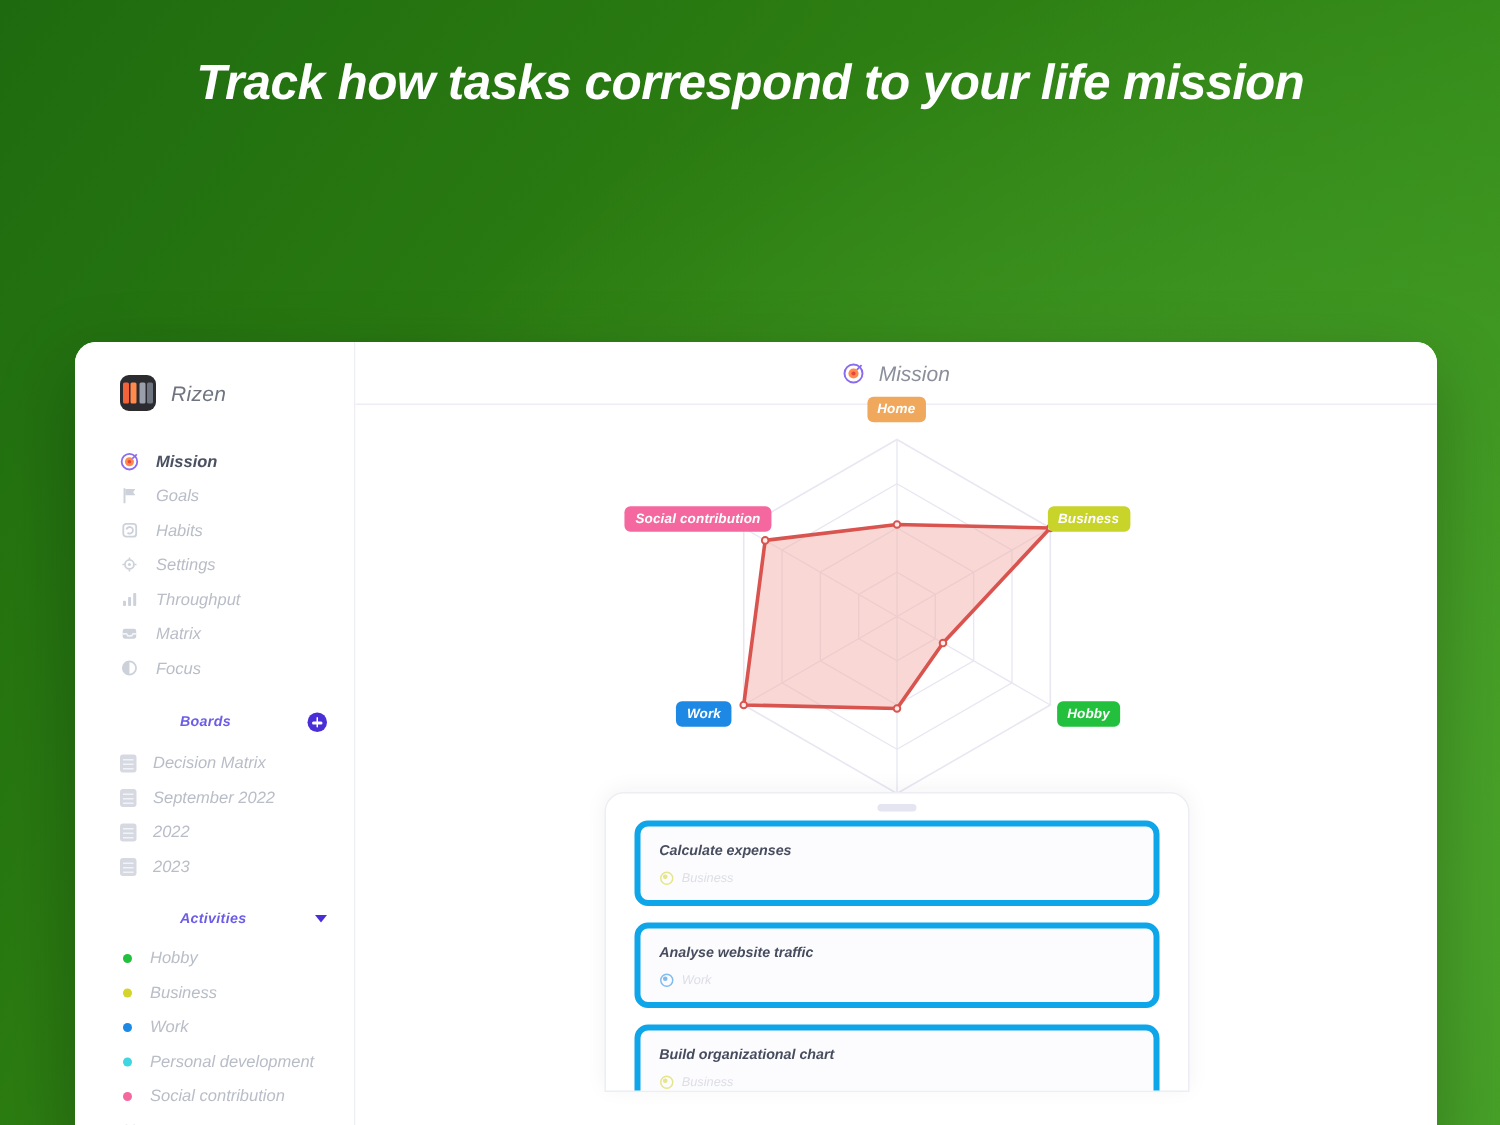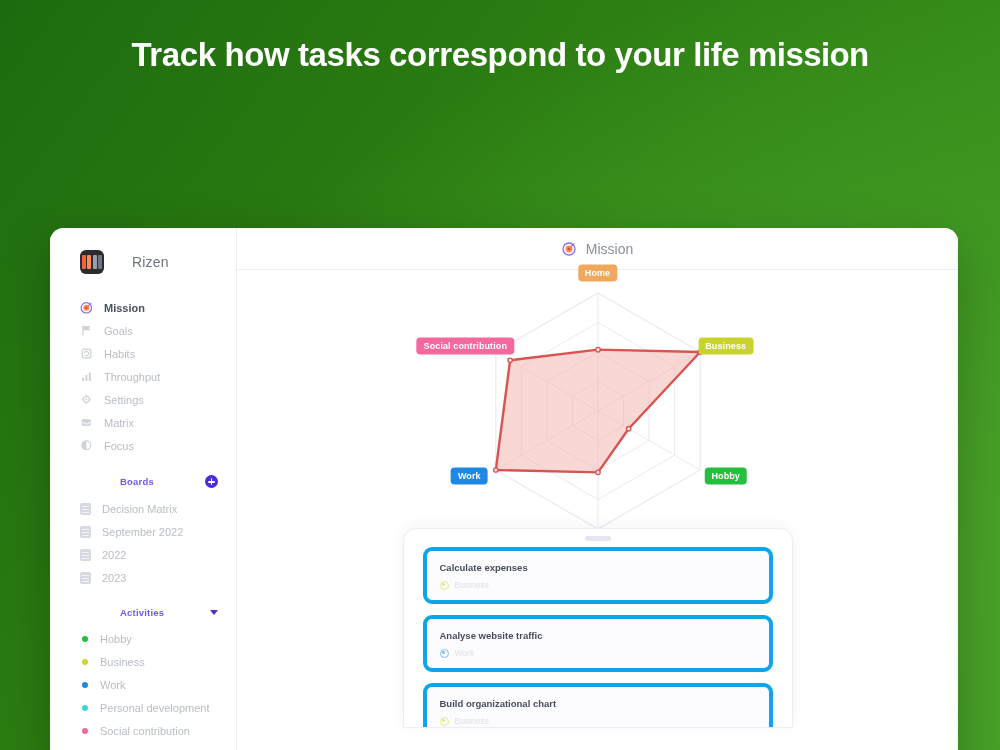--- a/index.html
+++ b/index.html
@@ -8,20 +8,21 @@
     overflow: hidden;
     font-family: "Liberation Sans", sans-serif;
   }
   #stage {
     position: relative;
     width: 1000px; height: 750px;
     background:
       radial-gradient(120% 130% at 88% 78%, #4aa32a 0%, rgba(74,163,42,0) 62%),
       linear-gradient(127deg, #1e6b0f 0%, #2c7d12 38%, #38901c 72%, #3f9b22 100%);
     overflow: hidden;
+    font-style: italic;
   }
 
   
   #headline {
     position: absolute;
     top: 36px; left: 0; width: 1000px;
     text-align: center;
     color: #ffffff;
     font-size: 33px;
     font-weight: 700;
@@ -45,21 +46,21 @@
   
   #sidebar {
     width: 187px;
     height: 100%;
     background: #ffffff;
     border-right: 1px solid #eceef4;
     padding: 22px 0 0 0;
     flex-shrink: 0;
   }
   .brand {
-    display: flex; align-items: center; gap: 28px;
+    display: flex; align-items: center; gap: 10px;
     padding: 0 0 0 30px;
     margin-bottom: 22px;
   }
   .brand-logo {
     width: 24px; height: 24px;
     border-radius: 6px;
     background: #2b2b30;
     display: flex; align-items: center; justify-content: center;
     gap: 1.5px;
     flex-shrink: 0;
@@ -265,36 +266,36 @@
               <svg width="13" height="13" viewBox="0 0 13 13">
                 <rect x="2.2" y="2.2" width="8.6" height="8.6" rx="2" fill="none" stroke="#cdd1da" stroke-width="1.2"></rect>
                 <path d="M4.3 6 a2.2 2.2 0 1 1 .7 2.2" fill="none" stroke="#cdd1da" stroke-width="1.2"></path>
               </svg>
             </span>
             <span class="nav-label">Habits</span>
           </div>
           <div class="nav-item">
             <span class="nav-ico">
               <svg width="13" height="13" viewBox="0 0 13 13">
+                <circle cx="6.3" cy="6.3" r="3" fill="none" stroke="#cdd1da" stroke-width="1.2"></circle>
+                <circle cx="6.3" cy="6.3" r="1" fill="#cdd1da"></circle>
+                <path d="M6.3 1.6 v1.3 M6.3 9.7 v1.3 M1.6 6.3 h1.3 M9.7 6.3 h1.3" stroke="#cdd1da" stroke-width="1.1"></path>
+              </svg>
+            </span>
+            <span class="nav-label">Settings</span>
+          </div>
+          <div class="nav-item">
+            <span class="nav-ico">
+              <svg width="13" height="13" viewBox="0 0 13 13">
                 <rect x="2" y="7.5" width="2" height="3.5" rx="0.6" fill="#cdd1da"></rect>
                 <rect x="5.4" y="5" width="2" height="6" rx="0.6" fill="#cdd1da"></rect>
                 <rect x="8.8" y="2.4" width="2" height="8.6" rx="0.6" fill="#cdd1da"></rect>
               </svg>
             </span>
             <span class="nav-label">Throughput</span>
-          </div>
-          <div class="nav-item">
-            <span class="nav-ico">
-              <svg width="13" height="13" viewBox="0 0 13 13">
-                <circle cx="6.3" cy="6.3" r="3" fill="none" stroke="#cdd1da" stroke-width="1.2"></circle>
-                <circle cx="6.3" cy="6.3" r="1" fill="#cdd1da"></circle>
-                <path d="M6.3 1.6 v1.3 M6.3 9.7 v1.3 M1.6 6.3 h1.3 M9.7 6.3 h1.3" stroke="#cdd1da" stroke-width="1.1"></path>
-              </svg>
-            </span>
-            <span class="nav-label">Settings</span>
           </div>
           <div class="nav-item">
             <span class="nav-ico">
               <svg width="13" height="13" viewBox="0 0 13 13">
                 <rect x="1.8" y="3.2" width="9" height="6.6" rx="1.4" fill="#cdd1da"></rect>
                 <path d="M1.8 6.6 h2.6 l.8 1.3 h2.6 l.8 -1.3 h2.2" fill="none" stroke="#f3f4f8" stroke-width="1.1"></path>
               </svg>
             </span>
             <span class="nav-label">Matrix</span>
           </div>

